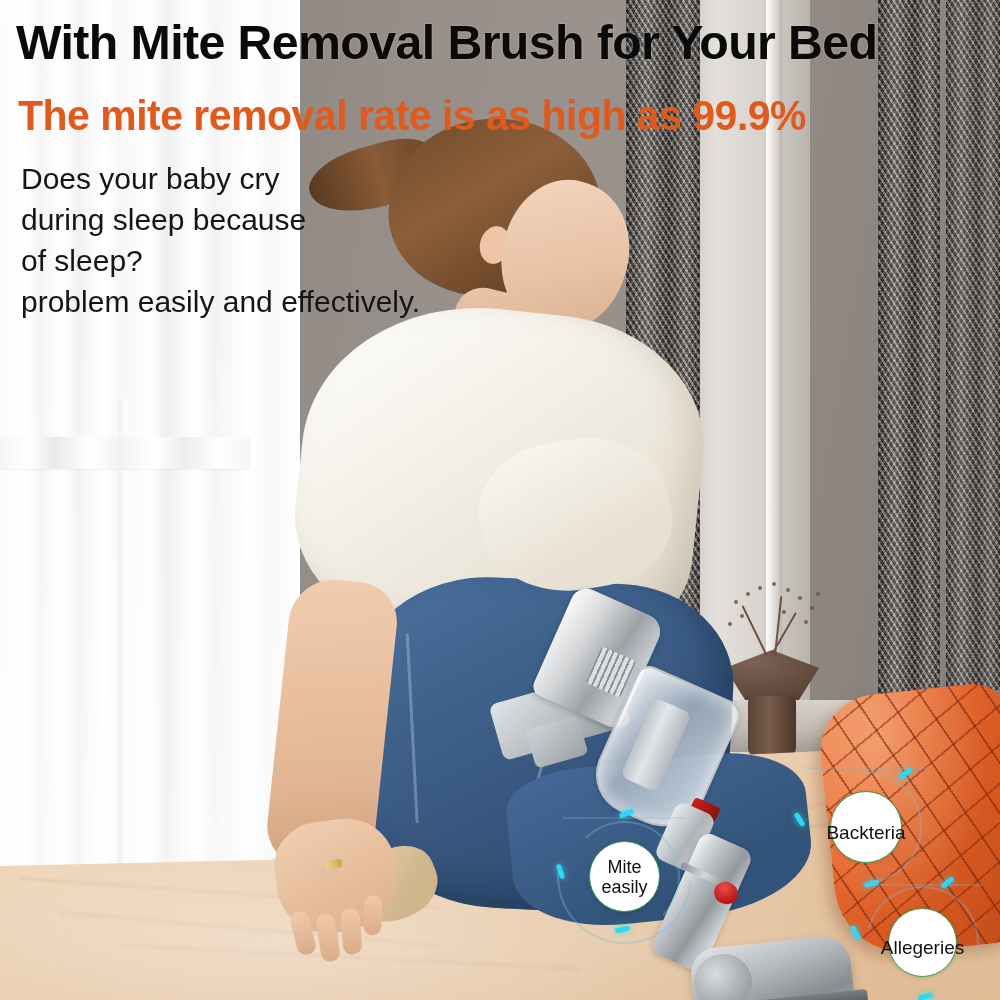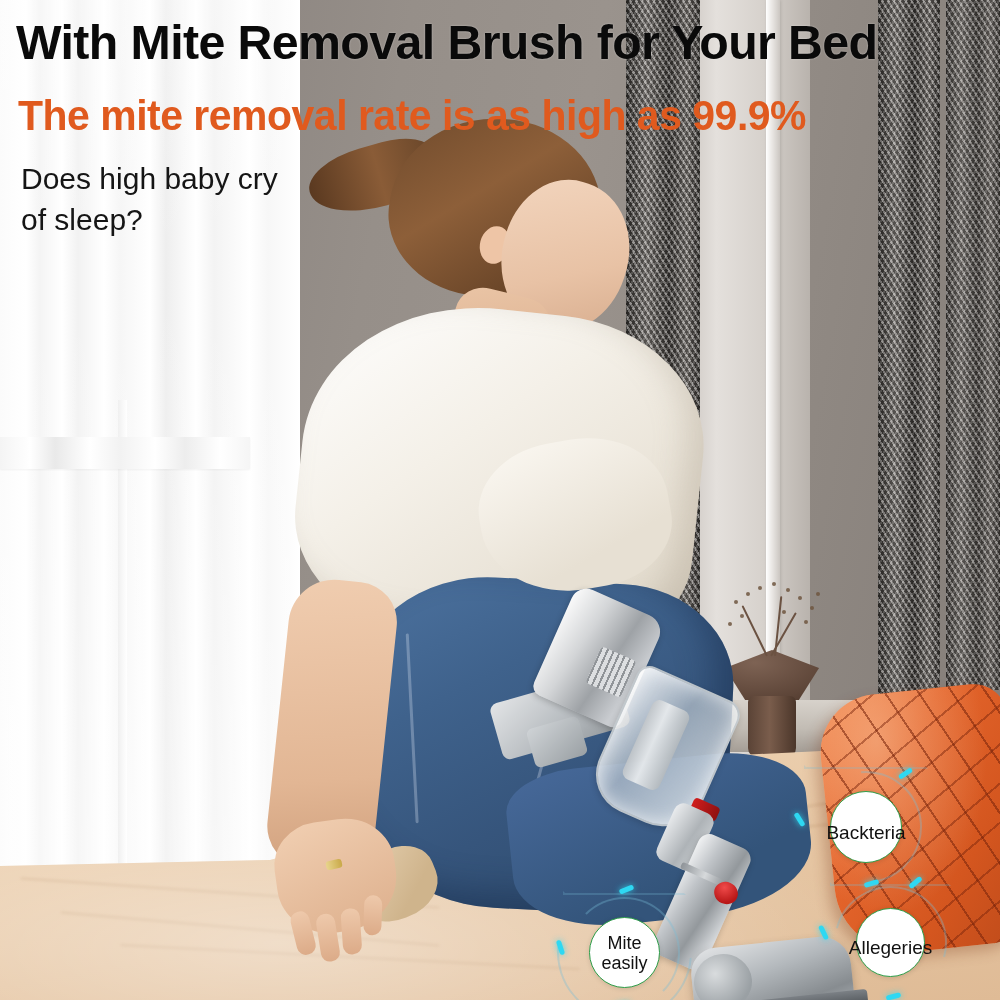--- a/index.html
+++ b/index.html
@@ -320,24 +320,24 @@
     border:2px solid rgba(120,190,215,.35);
     border-left-color:transparent;border-bottom-color:transparent;
   }
   .arc2{border:2px solid rgba(120,190,215,.25);
     border-right-color:transparent;border-top-color:transparent;}
   .dash{
     position:absolute;width:15px;height:5px;border-radius:3px;
     background:#2ED8F2;box-shadow:0 0 6px rgba(46,216,242,.85);
   }
 
-  #b-mite{left:589px;top:917px;width:71px;height:71px;}
+  #b-mite{left:589px;top:841px;width:71px;height:71px;}
   #b-mite .label{font-size:18px;line-height:20px;}
   #b-back{left:830px;top:791px;width:72px;height:72px;}
-  #b-alle{left:856px;top:908px;width:69px;height:69px;}
+  #b-alle{left:888px;top:908px;width:69px;height:69px;}
   #b-back .label,#b-alle .label{font-size:19px;margin-top:10px;}
 </style>
 </head>
 <body>
 
 <div id="stage">
 
   <div class="scene">
 
     <div class="wall"></div>
@@ -430,22 +430,24 @@
     <div class="vac-head"></div>
     <div class="vac-head-cap"></div>
     <div class="vac-head-lip"></div>
 
   </div>
 
   <div class="headline">With Mite Removal Brush for Your Bed</div>
   <div class="subhead">The mite removal rate is as high as 99.9%</div>
 
   <div class="body-copy">
-    <p>Does high baby cry</p>
+    <p>Does your baby cry</p>
+    <p>during sleep because</p>
     <p>of sleep?</p>
+    <p>problem easily and effectively.</p>
   </div>
 
   <div class="badge" id="b-mite">
     <div class="ring-wrap">
       <div class="arc" style="inset:6px;"></div>
       <div class="arc2" style="inset:0px;"></div>
       <div class="arc" style="inset:-6px;transform:rotate(140deg);"></div>
       <div class="dash" style="left:56px;top:-4px;transform:rotate(-22deg);"></div>
       <div class="dash" style="left:-10px;top:54px;transform:rotate(72deg);"></div>
       <div class="dash" style="left:52px;top:112px;transform:rotate(-12deg);"></div>

